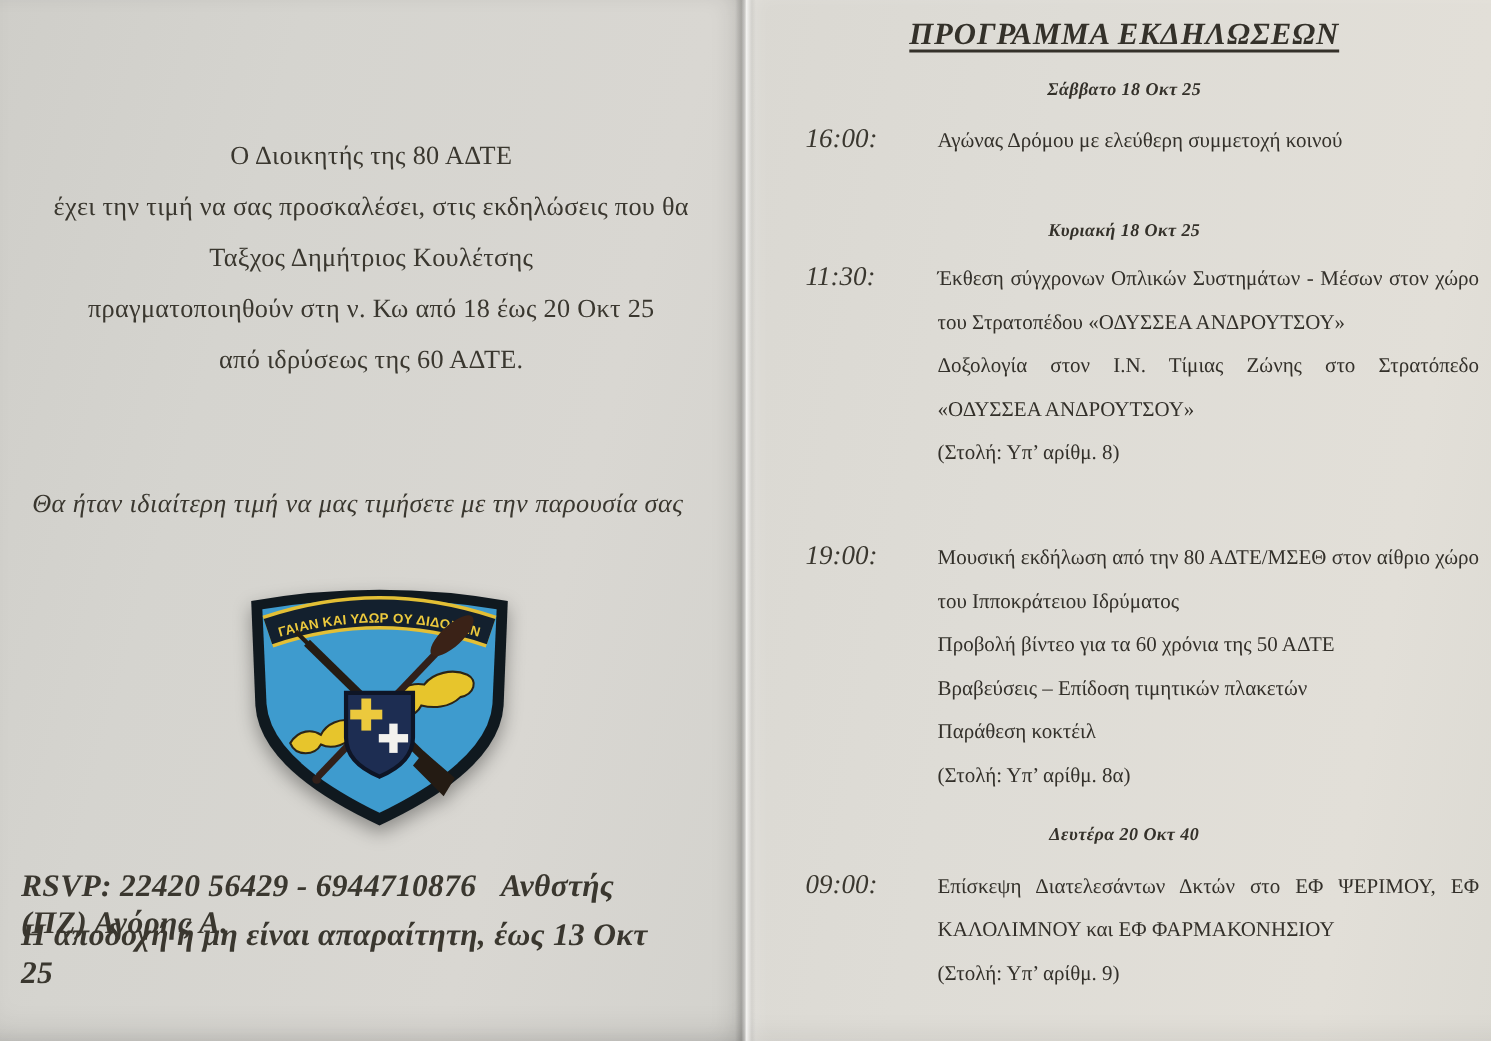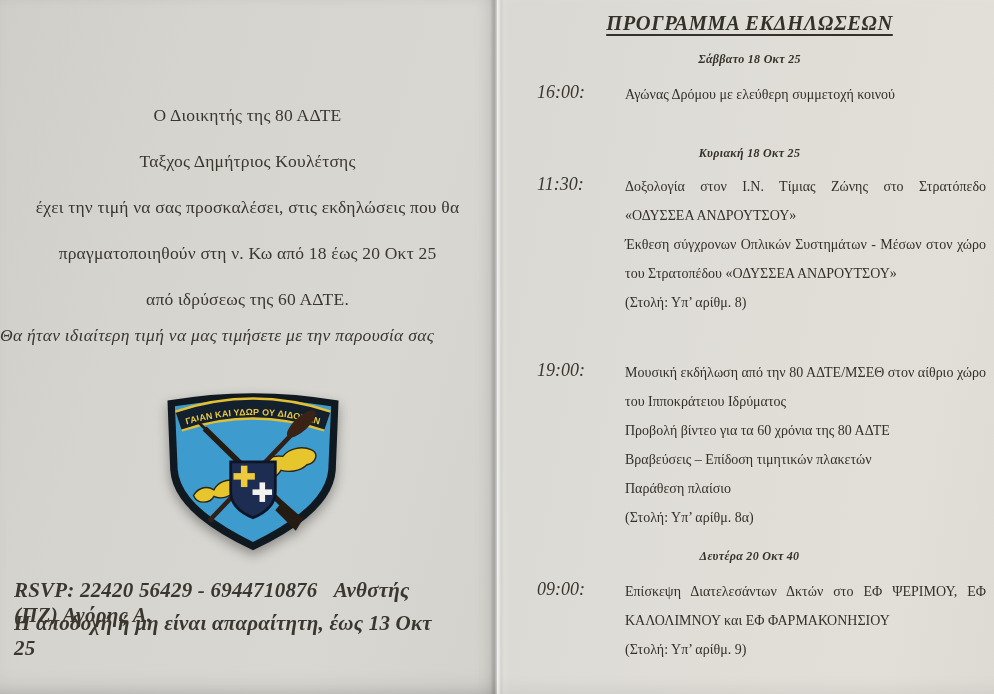--- a/index.html
+++ b/index.html
@@ -11,22 +11,22 @@
       background:linear-gradient(105deg,#cfcec9 0%,#d5d4cf 30%,#d9d7d2 70%,#d3d2cd 100%);
       box-shadow:inset -14px 0 20px -12px rgba(0,0,0,.22), inset 0 -18px 24px -18px rgba(0,0,0,.18);}
   .page-right{left:497px;width:505px;
       background:linear-gradient(100deg,#dad8d2 0%,#dedcd6 35%,#e2dfd8 80%,#dcdad3 100%);
       box-shadow:inset 10px 0 16px -10px rgba(255,255,255,.5), inset 0 -16px 22px -18px rgba(0,0,0,.12);}
   .fold{position:absolute;left:490px;top:0;width:14px;height:694px;z-index:3;
       background:linear-gradient(90deg,rgba(0,0,0,0) 0%,rgba(0,0,0,.14) 30%,rgba(255,255,255,.55) 55%,rgba(0,0,0,.06) 80%,rgba(0,0,0,0) 100%);}
 
   
   .intro{position:absolute;left:12px;right:14px;top:86px;text-align:center;}
-  .intro p{margin:12px;font-size:17.5px;line-height:34px;letter-spacing:.2px;}
-  .honor{position:absolute;left:0;right:20px;top:325px;margin:0;text-align:left;
+  .intro p{margin:0;font-size:17.5px;line-height:34px;letter-spacing:.2px;}
+  .honor{position:absolute;left:0;right:20px;top:325px;margin:0;text-align:center;
          font-style:italic;font-size:17.5px;letter-spacing:.3px;}
   .emblem-wrap{position:absolute;left:160px;top:382px;width:186px;height:172px;}
   .emblem-wrap svg{filter:drop-shadow(0 5px 6px rgba(0,0,0,.35));}
   .rsvp,.note{position:absolute;left:14px;right:60px;margin:0;font-style:italic;
          font-size:21px;white-space:pre-wrap;letter-spacing:.2px;font-weight:bold;}
   .rsvp{top:578px;}
   .note{top:611px;}
 
   
   .prog-title{position:absolute;left:0;right:0;top:12px;margin:0;text-align:center;
@@ -41,22 +41,22 @@
   .event .etext p{margin:0;font-size:14px;line-height:29px;text-align:justify;color:#33302a;}
 </style>
 </head>
 <body>
 
 <div class="photo">
 
   <div class="page page-left">
     <div class="intro">
       <p>Ο Διοικητής της 80 ΑΔΤΕ</p>
+      <p>έχει την τιμή να σας προσκαλέσει, στις εκδηλώσεις που θα</p>
       <p>Ταξχος Δημήτριος Κουλέτσης</p>
-      <p>έχει την τιμή να σας προσκαλέσει, στις εκδηλώσεις που θα</p>
       <p>πραγματοποιηθούν στη ν. Κω από 18 έως 20 Οκτ 25</p>
       <p>από ιδρύσεως της 60 ΑΔΤΕ.</p>
     </div>
 
     <p class="honor">Θα ήταν ιδιαίτερη τιμή να μας τιμήσετε  με την  παρουσία σας</p>
 
     <div class="emblem-wrap">
       <svg width="186" height="172" viewBox="0 0 200 185">
 
         <path d="M8 20 Q100 4 192 20 L189 95 Q186 141 100 181 Q14 141 11 95 Z" fill="#10191f"></path>
@@ -110,33 +110,33 @@
       <span class="time">16:00:</span>
       <div class="etext">
         <p>Αγώνας Δρόμου με ελεύθερη συμμετοχή κοινού</p>
       </div>
     </div>
 
     <h2 class="day" style="top:146px">Κυριακή 18 Οκτ 25</h2>
     <div class="event" style="top:172px">
       <span class="time">11:30:</span>
       <div class="etext">
+        <p>Έκθεση σύγχρονων Οπλικών Συστημάτων - Μέσων στον χώρο του Στρατοπέδου «ΟΔΥΣΣΕΑ ΑΝΔΡΟΥΤΣΟΥ»</p>
         <p>Δοξολογία στον Ι.Ν. Τίμιας Ζώνης στο Στρατόπεδο «ΟΔΥΣΣΕΑ ΑΝΔΡΟΥΤΣΟΥ»</p>
-        <p>Έκθεση σύγχρονων Οπλικών Συστημάτων - Μέσων στον χώρο του Στρατοπέδου «ΟΔΥΣΣΕΑ ΑΝΔΡΟΥΤΣΟΥ»</p>
         <p>(Στολή: Υπ’ αρίθμ. 8)</p>
       </div>
     </div>
 
     <div class="event" style="top:358px">
       <span class="time">19:00:</span>
       <div class="etext">
         <p>Μουσική εκδήλωση από την 80 ΑΔΤΕ/ΜΣΕΘ στον αίθριο χώρο του Ιπποκράτειου Ιδρύματος</p>
-        <p>Προβολή βίντεο για τα 60 χρόνια της 80 ΑΔΤΕ</p>
+        <p>Προβολή βίντεο για τα 60 χρόνια της 50 ΑΔΤΕ</p>
         <p>Βραβεύσεις – Επίδοση τιμητικών πλακετών</p>
-        <p>Παράθεση πλαίσιο</p>
+        <p>Παράθεση κοκτέιλ</p>
         <p>(Στολή: Υπ’ αρίθμ. 8α)</p>
       </div>
     </div>
 
     <h2 class="day" style="top:549px">Δευτέρα 20 Οκτ 40</h2>
     <div class="event" style="top:577px">
       <span class="time">09:00:</span>
       <div class="etext">
         <p>Επίσκεψη Διατελεσάντων Δκτών στο ΕΦ ΨΕΡΙΜΟΥ,  ΕΦ ΚΑΛΟΛΙΜΝΟΥ και ΕΦ ΦΑΡΜΑΚΟΝΗΣΙΟΥ</p>
         <p>(Στολή: Υπ’ αρίθμ. 9)</p>

